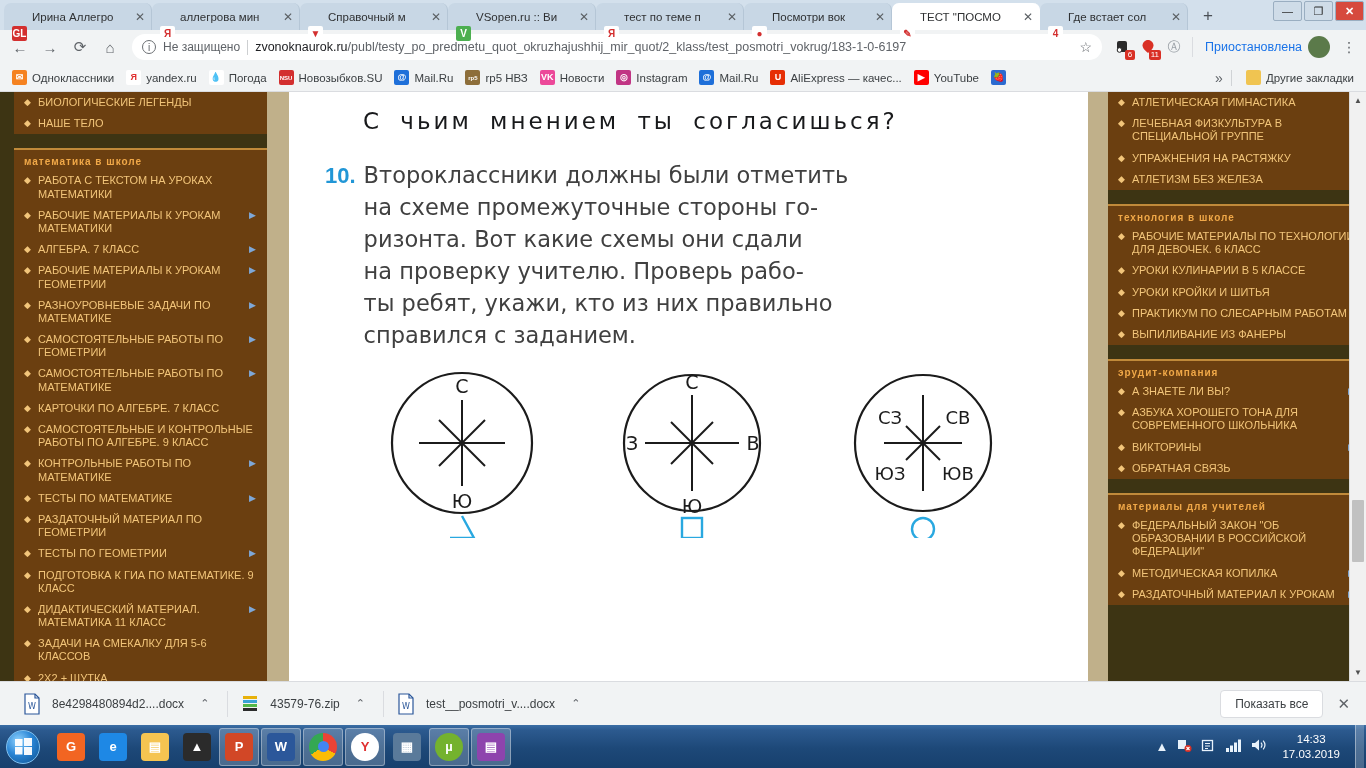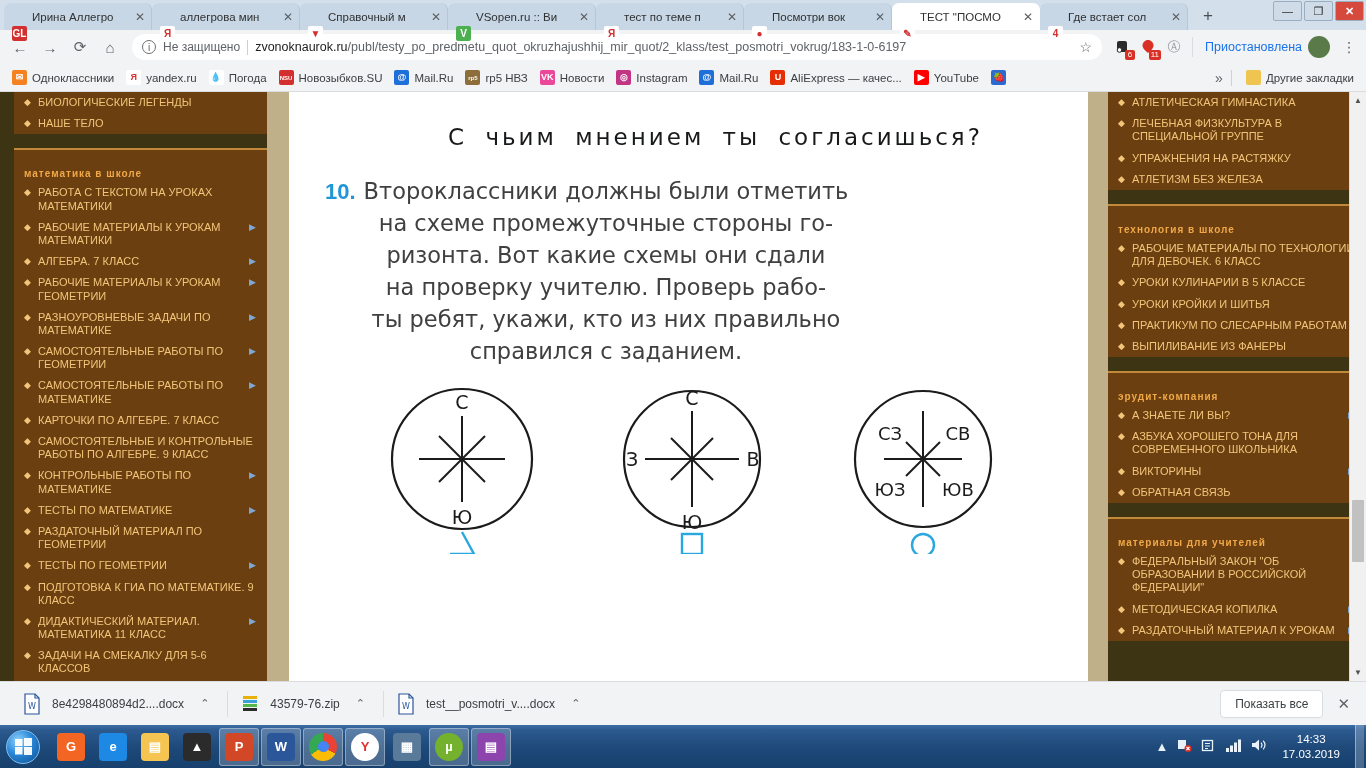--- a/index.html
+++ b/index.html
@@ -120,36 +120,35 @@
   .midgutter { width: 22px; flex: 0 0 22px; background: #c0b08a; }
   .center { flex: 1 1 auto; background: #ffffff; position: relative; }
   .rightgutter { width: 20px; flex: 0 0 20px; background: #c0b08a; }
   .rightcol { width: 258px; flex: 0 0 258px; background: #3d3413; }
 
   .block { background: #6b3f10; margin-bottom: 0; }
   .blockgap { height: 14px; background: #3d3413; }
   .blocktitle {
     font-size: 10px; color: #f0a848; letter-spacing: 1px; padding: 6px 10px 3px 10px;
     font-weight: bold;
-    margin-top: 12px;
   }
   .blockhr { height: 2px; background: #c08a3a; margin: 0 0 0 0; }
   .mitem {
     display: flex; align-items: flex-start; gap: 6px;
     padding: 4px 8px 4px 10px; font-size: 11px; color: #f2c57a;
     line-height: 1.2; position: relative;
   }
   .mitem .bullet { color: #f2c57a; font-size: 9px; flex: 0 0 8px; padding-top: 1px; }
   .mitem .lbl { flex: 1 1 auto; text-transform: uppercase; }
   .mitem .arrow { flex: 0 0 10px; color: #7ea8d8; font-size: 9px; padding-top: 1px; }
 
   
   .scan {
     position: absolute; inset: 0; background: #fff;
-    padding: 24px 20px 0 28px; overflow: hidden; text-align: center;
+    padding: 8px 20px 0 28px; overflow: hidden;
   }
   .scanline { font-family: "DejaVu Sans", sans-serif; color: #1b1b1b; }
   .q-head {
     font-size: 23px; letter-spacing: 3px; word-spacing: 8px;
     margin: 8px 0 26px 46px; color: #18191b;
   }
   .q-body { display: flex; gap: 8px; margin-left: 8px; }
   .q-num { font-size: 22px; color: #2196d6; font-weight: bold; padding-top: 3px; }
   .q-text { font-size: 22.5px; line-height: 1.42; color: #404040; max-width: 700px; }
   .q-text div { white-space: nowrap; }

